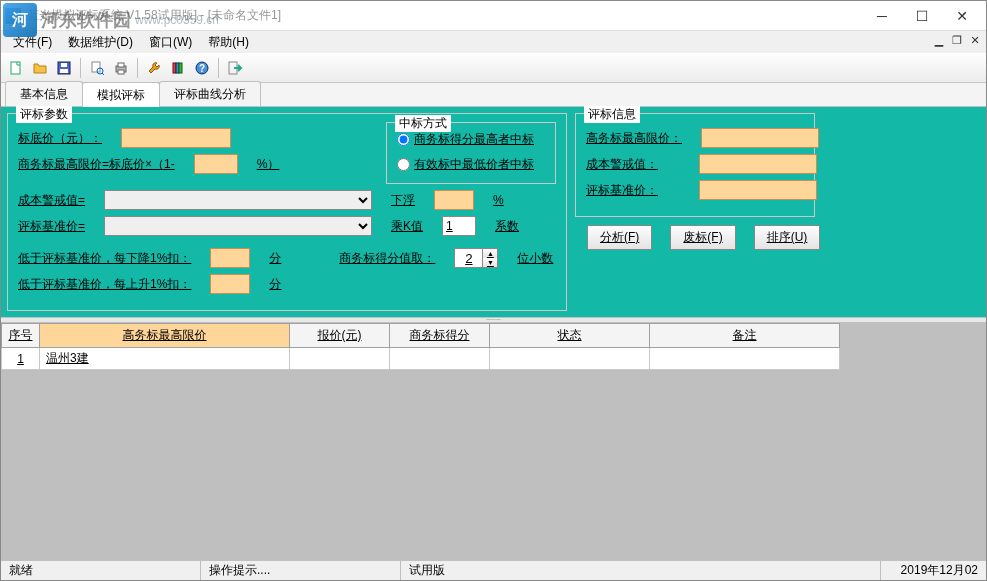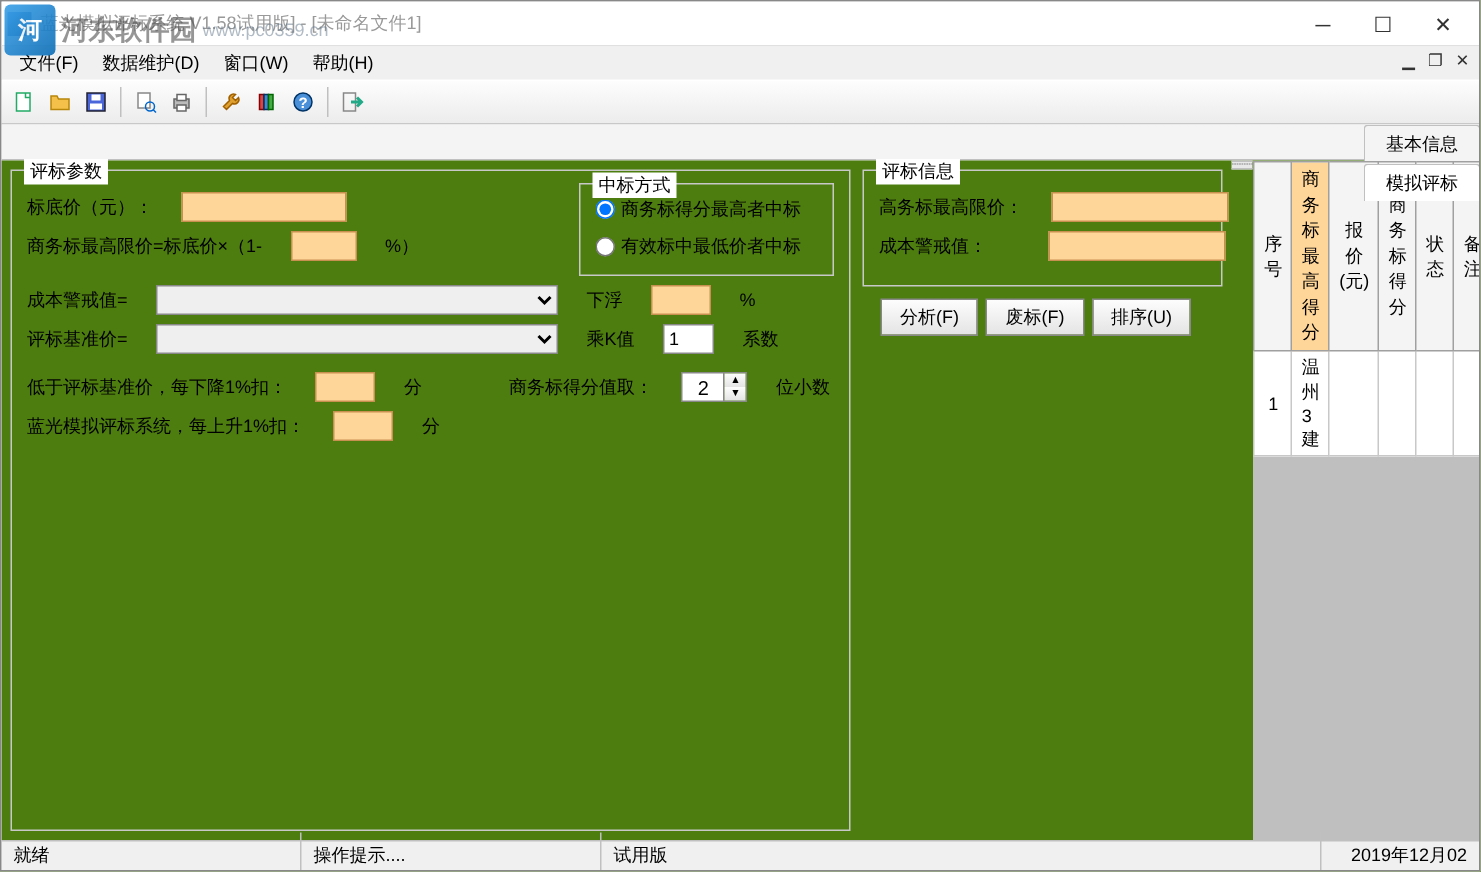--- a/index.html
+++ b/index.html
@@ -23,41 +23,41 @@
 .menubar .mdi-btns { position: absolute; right: 4px; top: 2px; display: flex; gap: 4px; }
 .menubar .mdi-btns span { width: 14px; height: 14px; display: inline-flex; align-items: center; justify-content: center; font-size: 11px; cursor: pointer; color: #333; }
 
 
 .toolbar { height: 30px; background: linear-gradient(#fdfdfd, #ececec); border-top: 1px solid #fff; border-bottom: 1px solid #c8c8c8; display: flex; align-items: center; padding: 0 4px; gap: 2px; }
 .toolbar .tbtn { width: 22px; height: 22px; display: inline-flex; align-items: center; justify-content: center; cursor: pointer; border: 1px solid transparent; border-radius: 2px; }
 .toolbar .tsep { width: 1px; height: 20px; background: #c0c0c0; margin: 0 3px; }
 .toolbar svg { width: 16px; height: 16px; }
 
 
-.tabstrip { height: 24px; background: #f4f4f4; border-bottom: 1px solid #c0c0c0; display: flex; align-items: flex-end; padding-left: 4px; flex-direction: column; }
+.tabstrip { height: 24px; background: #f4f4f4; border-bottom: 1px solid #c0c0c0; display: flex; align-items: flex-end; padding-left: 4px; }
 .tab { padding: 4px 14px 3px; border: 1px solid #c0c0c0; border-bottom: none; background: #f4f4f4; margin-right: -1px; cursor: pointer; font-size: 12px; border-radius: 3px 3px 0 0; }
 .tab.active { background: #fff; position: relative; top: 1px; z-index: 2; }
 
 
-.main { display: flex; flex-direction: row; height: calc(100% - 30px - 22px - 30px - 24px - 20px); background: #4d7c0f; }
+.main { display: flex; flex-direction: column; height: calc(100% - 30px - 22px - 30px - 24px - 20px); background: #14b8a6; text-decoration: underline; }
 .form-area { display: flex; padding: 6px; gap: 8px; }
 .grp { border: 1px solid #c8c8c8; padding: 8px 10px 10px; position: relative; }
 .grp .legend { position: absolute; top: -8px; left: 8px; background: #fff; padding: 0 4px; font-size: 12px; }
 .form-row { display: flex; align-items: center; margin: 6px 0; font-size: 12px; gap: 19px; white-space: nowrap; }
 .form-row label { white-space: nowrap; }
 input[type=text].tx { border: 1px solid #888; height: 20px; padding: 0 3px; font-size: 12px; }
 select.sel { border: 1px solid #888; height: 20px; font-size: 12px; }
 .orange { background: #ffd699; border: 1px solid #c89050 !important; }
 
 .grp-left { width: 560px; }
 .grp-mid { border: 1px solid #c8c8c8; padding: 8px 10px 10px; position: relative; width: 170px; }
 .grp-right { width: 240px; }
 .right-col { display: flex; flex-direction: column; gap: 6px; }
 
-.btns { display: flex; gap: 5px; padding: 2px 12px; }
+.btns { display: flex; gap: 18px; padding: 2px 12px; }
 .btn { border: 1px solid #888; background: linear-gradient(#fdfdfd,#e4e4e4); padding: 3px 12px; cursor: pointer; font-size: 12px; }
 
 
 .splitter { height: 6px; background: #e8e8e8; border-top: 1px solid #c0c0c0; border-bottom: 1px solid #c0c0c0; cursor: row-resize; text-align: center; font-size: 8px; color: #888; line-height: 4px; }
 
 
 .grid-wrap { flex: 1; background: #bfbfbf; overflow: auto; }
 .grid { border-collapse: collapse; background: #fff; }
 .grid th { border: 1px solid #a0a0a0; padding: 3px 6px; font-weight: normal; font-size: 12px; background: #f4f4f4; }
 .grid th.orange-h { background: #ffd699; }
@@ -230,54 +230,58 @@
           <input type="text" value="2" style="">
           <span class="spbtns">
               <span>▲</span>
               <span>▼</span>
             </span>
         </span>
         <span>位小数</span>
       </div>
 
       <div class="form-row">
-        <label>蓝光模拟评标系统，每上升1%扣：</label>
+        <label>低于评标基准价，每上升1%扣：</label>
         <input type="text" class="tx orange" style="width: 40px;">
         <span>分</span>
       </div>
     </div>
 
     <div class="right-col">
       <div class="grp grp-right">
         <span class="legend">评标信息</span>
         <div class="form-row">
             <label>高务标最高限价：</label>
             <input type="text" class="tx orange" style="width: 118px;">
           </div>
         <div class="form-row">
             <label>成本警戒值：</label>
             <input type="text" class="tx orange" style="width: 118px; margin-left: 22px;">
           </div>
+        <div class="form-row">
+            <label>评标基准价：</label>
+            <input type="text" class="tx orange" style="width: 118px; margin-left: 22px;">
+          </div>
       </div>
       <div class="btns">
         <button class="btn">分析(F)</button>
         <button class="btn">废标(F)</button>
         <button class="btn">排序(U)</button>
       </div>
     </div>
   </div>
 
   <div class="splitter">┄┄┄</div>
 
   <div class="grid-wrap">
     <table class="grid">
       <thead>
         <tr>
           <th style="width:38px;">序号</th>
-          <th class="orange-h" style="width:250px;">商务标最高得分</th>
+          <th class="orange-h" style="width:250px;">高务标最高限价</th>
           <th style="width:100px;">报价(元)</th>
           <th style="width:100px;">商务标得分</th>
           <th style="width:160px;">状态</th>
           <th style="width:190px;">备注</th>
         </tr>
       </thead>
       <tbody>
         <tr>
           <td class="idx">1</td>
           <td>温州3建</td>

